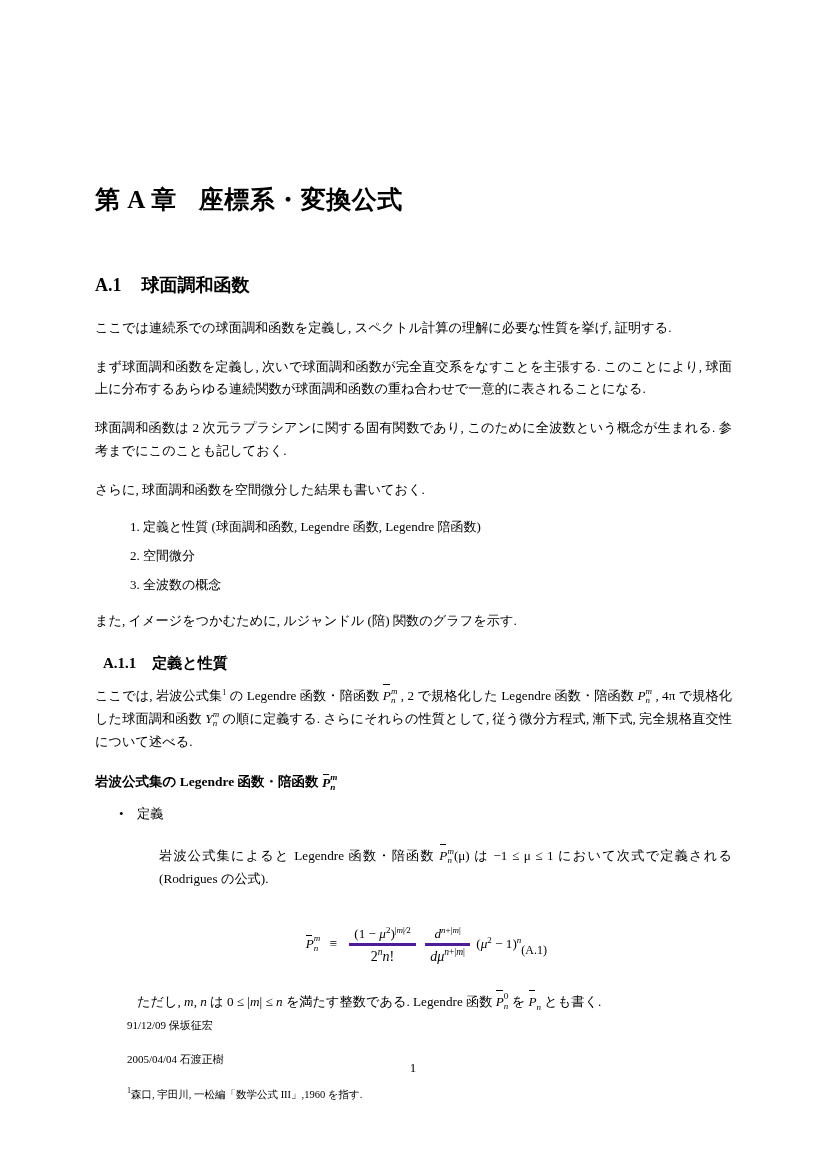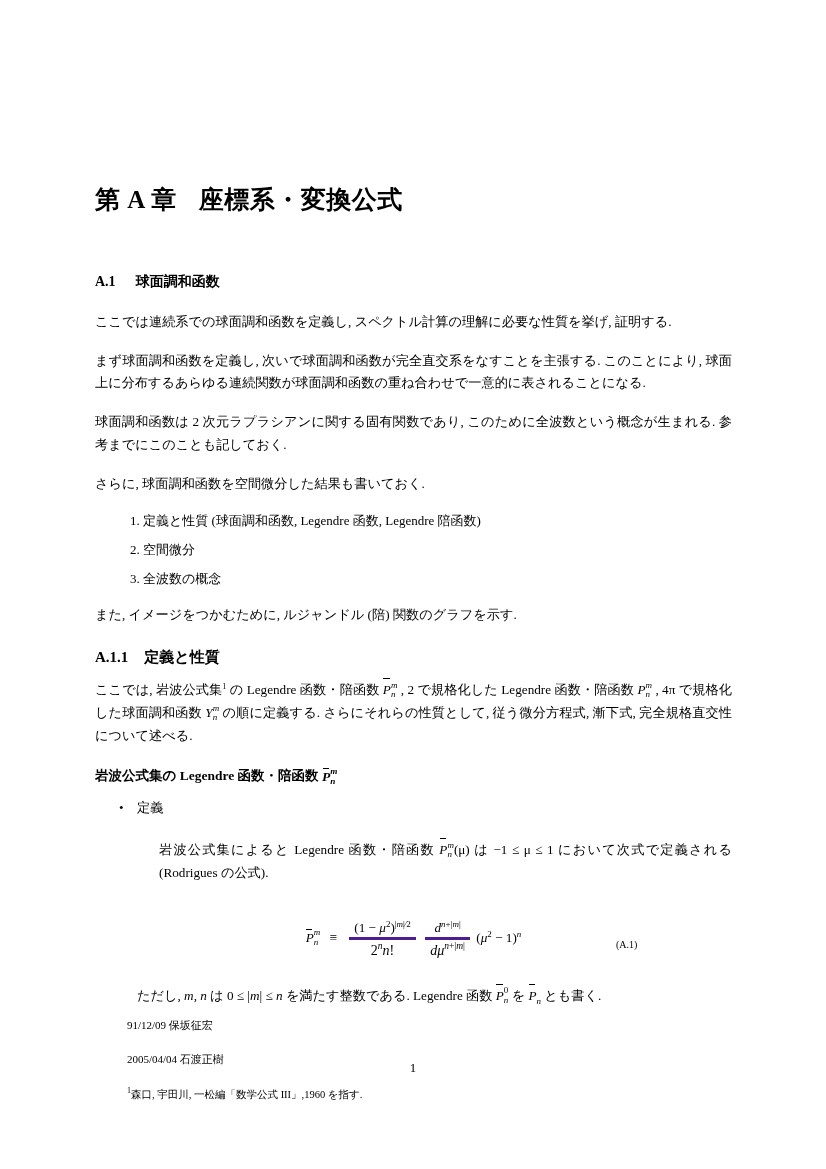--- a/index.html
+++ b/index.html
@@ -32,31 +32,31 @@
     font-size: 25px;
     font-weight: bold;
     letter-spacing: 0.5px;
     margin: 0 0 58px 0;
     line-height: 1.2;
   }
   .chapter-title .num {
     margin-right: 22px;
   }
   h2.section {
-    font-size: 14px;
+    font-size: 18px;
     font-weight: bold;
     margin: 0 0 20px 0;
   }
   h2.section .num {
     margin-right: 20px;
   }
   h3.subsection {
     font-size: 15px;
     font-weight: bold;
-    margin: 22px 0 12px 0;
+    margin: 22px 0 12px 8px;
   }
   h3.subsection .num {
     margin-right: 16px;
   }
   h4.subsubsection {
     font-size: 13.5px;
     font-weight: bold;
     margin: 20px 0 10px 0;
   }
   p.para {
@@ -105,22 +105,22 @@
     margin: 34px 0 26px 0;
     font-size: 13.2px;
   }
   .equation-row .eq-spacer { flex: 1; }
   .equation-row .eq-body {
     text-align: center;
     white-space: nowrap;
   }
   .equation-row .eq-tag {
     flex: 1;
-    text-align: center;
-    font-size: 10px;
+    text-align: left;
+    font-size: 12px;
     margin-top: 12px;
   }
   .math { font-family: "Liberation Serif", serif; font-style: italic; }
   .mathup { font-style: normal; }
   .frac {
     display: inline-block;
     vertical-align: middle;
     text-align: center;
     margin: 0 3px;
   }

